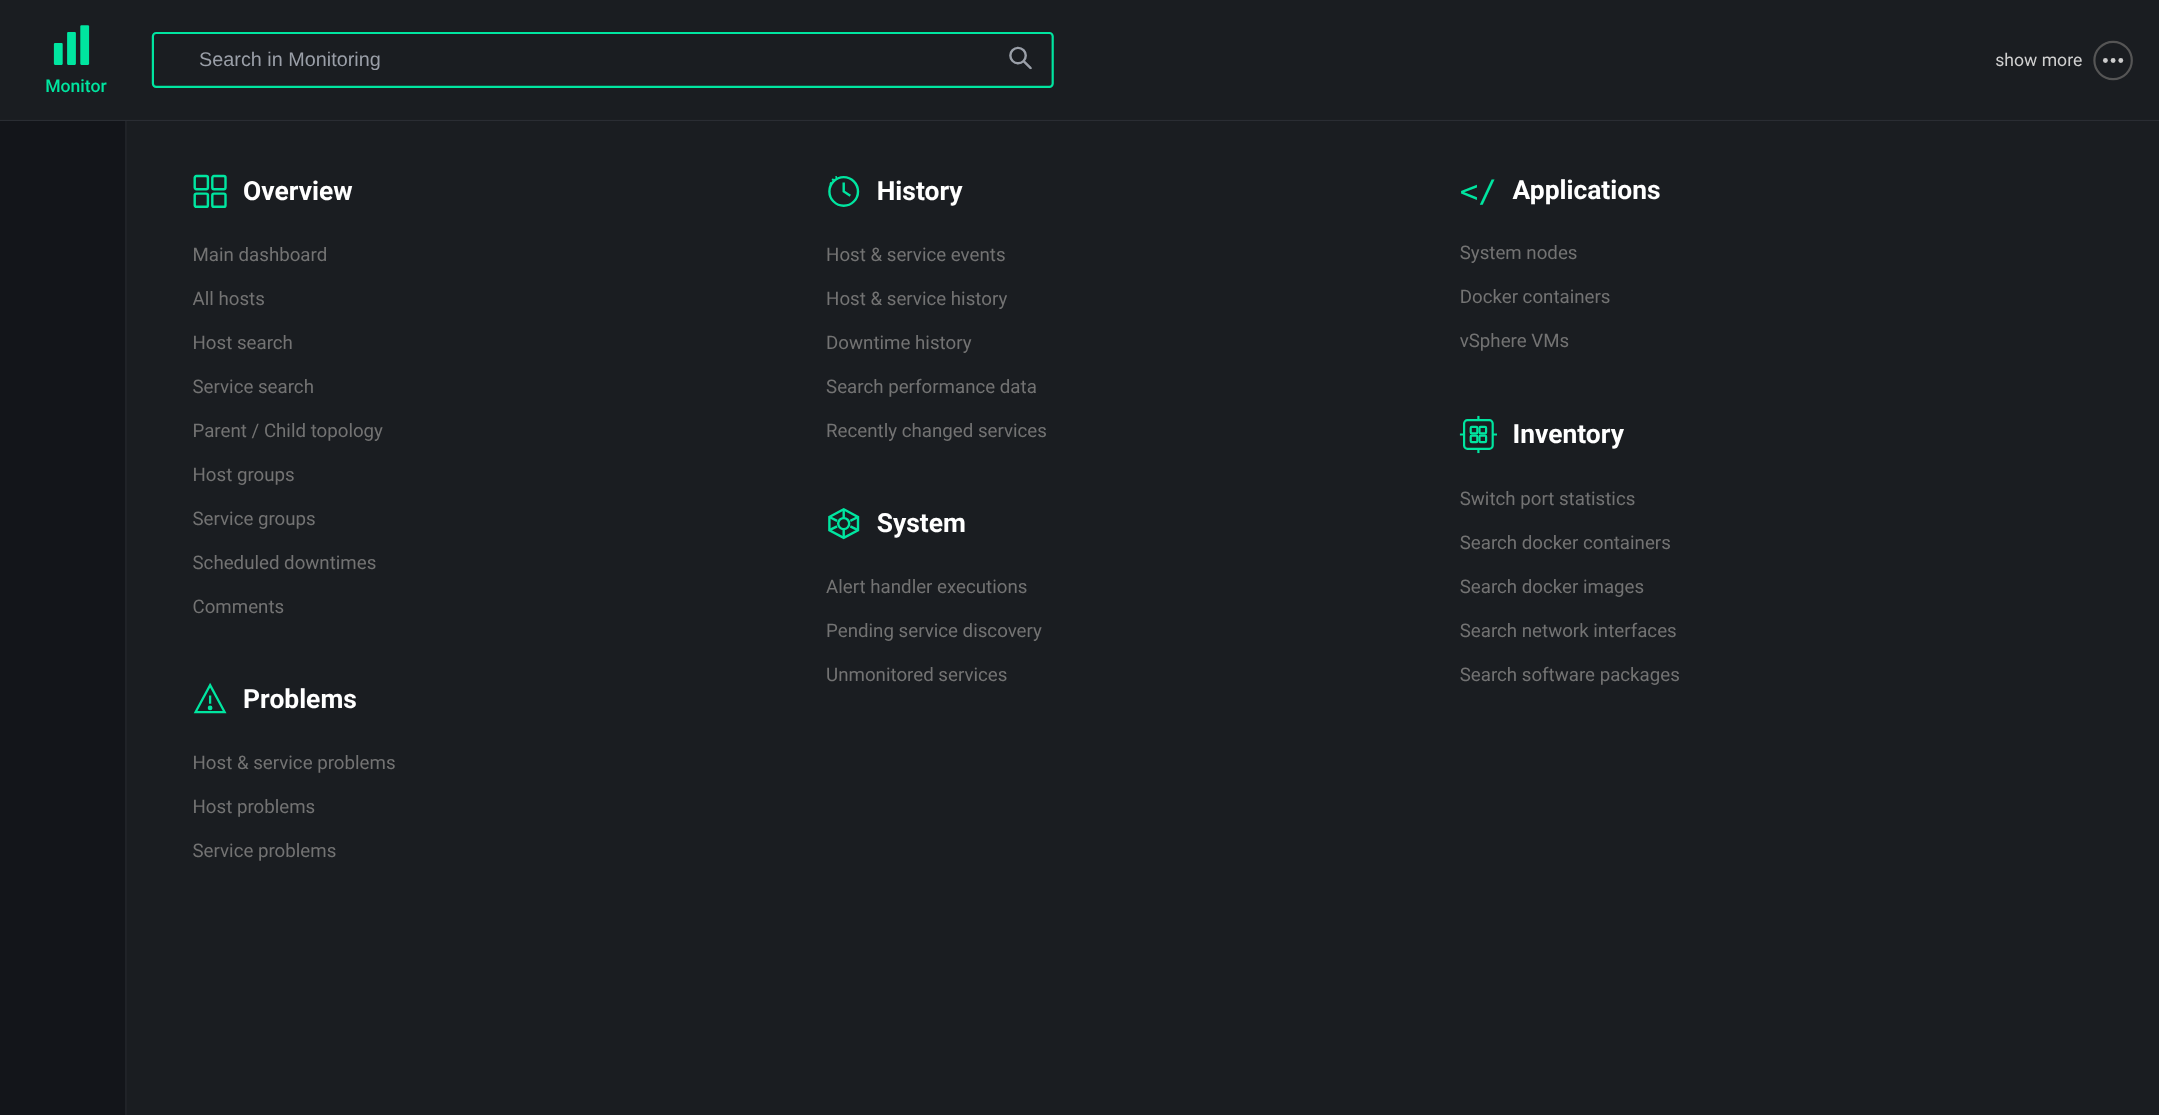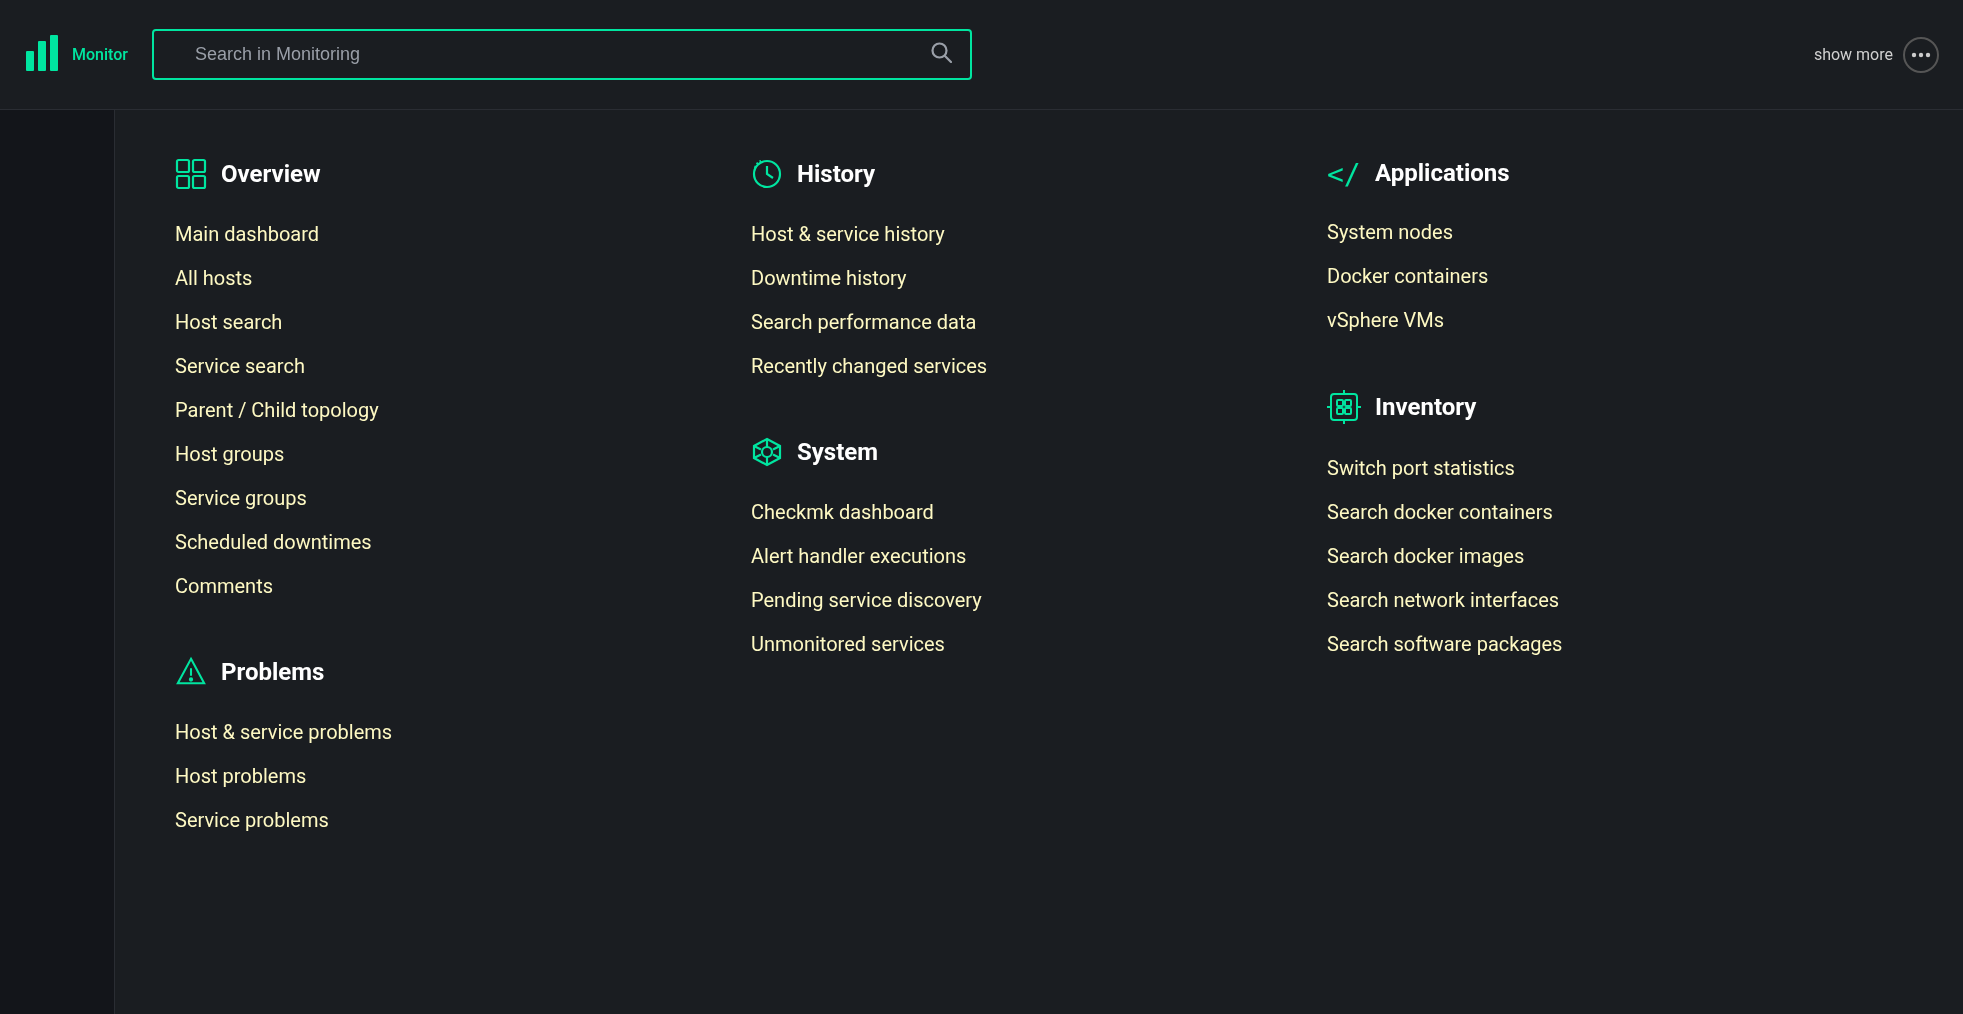--- a/index.html
+++ b/index.html
@@ -17,21 +17,21 @@
       align-items: center;
       background: #1a1d21;
       padding: 0 24px;
       height: 110px;
       border-bottom: 1px solid #2a2d33;
       gap: 24px;
     }
 
     .logo-area {
       display: flex;
-      flex-direction: row;
+      flex-direction: column;
       align-items: center;
       min-width: 90px;
       gap: 4px;
     }
 
     .logo-icon {
       color: #00e5a0;
       font-size: 36px;
       line-height: 1;
     }
@@ -149,22 +149,22 @@
 
     .section-links {
       list-style: none;
       display: flex;
       flex-direction: column;
       gap: 0;
     }
 
     .section-links li a {
       display: block;
-      color: #fef9c3;
-      font-size: 20px;
+      color: #737373;
+      font-size: 17px;
       text-decoration: none;
       padding: 10px 0 10px 0;
       cursor: pointer;
       transition: color 0.15s;
     }
 
     
     .icon-overview {
       display: inline-flex;
     }
@@ -306,20 +306,23 @@
             <svg width="32" height="32" viewBox="0 0 32 32" fill="none" stroke="#00e5a0" stroke-width="2.2">
               <circle cx="16" cy="16" r="13"></circle>
               <polyline points="16,8 16,16 22,20"></polyline>
               <path d="M4 10 Q6 4 10 3" stroke-dasharray="2 2"></path>
             </svg>
           </span>
           <span class="section-title">History</span>
         </div>
         <ul class="section-links">
           <li>
+              <a>Host &amp; service events</a>
+            </li>
+          <li>
               <a>Host &amp; service history</a>
             </li>
           <li>
               <a>Downtime history</a>
             </li>
           <li>
               <a>Search performance data</a>
             </li>
           <li>
               <a>Recently changed services</a>
@@ -337,23 +340,20 @@
               <line x1="16" y1="21" x2="16" y2="29"></line>
               <line x1="3" y1="10" x2="10" y2="13.5"></line>
               <line x1="22" y1="18.5" x2="29" y2="22"></line>
               <line x1="3" y1="22" x2="10" y2="18.5"></line>
               <line x1="22" y1="13.5" x2="29" y2="10"></line>
             </svg>
           </span>
           <span class="section-title">System</span>
         </div>
         <ul class="section-links">
-          <li>
-              <a>Checkmk dashboard</a>
-            </li>
           <li>
               <a>Alert handler executions</a>
             </li>
           <li>
               <a>Pending service discovery</a>
             </li>
           <li>
               <a>Unmonitored services</a>
             </li>
         </ul>

